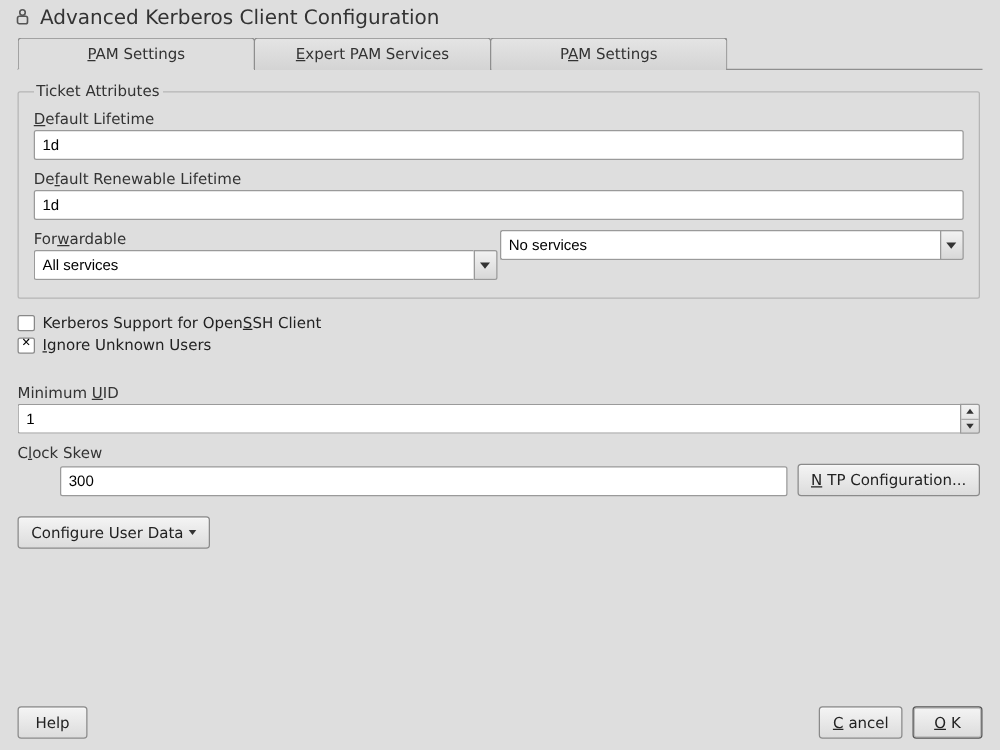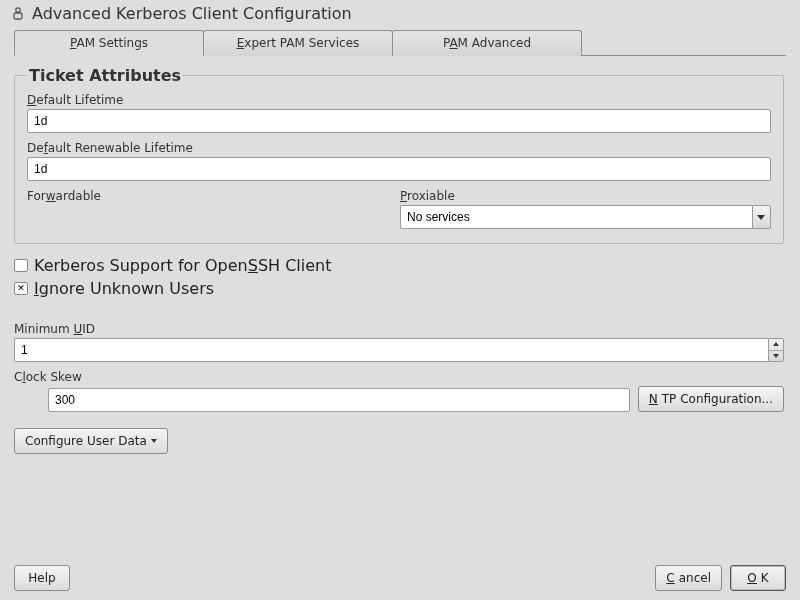--- a/index.html
+++ b/index.html
@@ -58,24 +58,23 @@
     margin: 0 14px;
     padding: 8px 0 0 0;
   }
   fieldset.group {
     border: 1px solid #b5b5b5;
     border-radius: 2px;
     margin: 2px 0 12px 0;
     padding: 8px 12px 14px 12px;
   }
   fieldset.group legend {
-    font-size: 16px;
+    font-size: 12px;
     color: #333;
     padding: 0 2px;
-    font-weight: bold;
   }
   .label { font-size: 12px; color: #333; margin-bottom: 2px; }
   .label .mn { text-decoration: underline; }
   .input {
     width: 100%;
     height: 24px;
     border: 1px solid #9a9a9a;
     background: #fff;
     font-size: 12px;
     padding: 2px 6px;
@@ -111,21 +110,21 @@
   }
   .tri-down-sm {
     width: 0; height: 0;
     border-left: 3px solid transparent;
     border-right: 3px solid transparent;
     border-top: 4px solid #333;
   }
   .checkbox-row {
     display: flex; align-items: center; gap: 6px;
     margin: 4px 0;
-    font-size: 16px;
+    font-size: 12px;
   }
   .checkbox {
     width: 14px; height: 13px;
     border: 1px solid #888;
     background: #fff;
     border-radius: 2px;
     display: inline-flex; align-items: center; justify-content: center;
     font-size: 10px; line-height: 10px;
   }
   .checkbox.checked-x::after {
@@ -198,21 +197,21 @@
   </div>
 
   <div class="tabs">
     <div class="tab active">
       <span><span class="mn">P</span><span>AM Settings</span></span>
     </div>
     <div class="tab">
       <span><span class="mn">E</span><span>xpert PAM Services</span></span>
     </div>
     <div class="tab">
-      <span>P<span class="mn">A</span><span>M Advanced</span></span>
+      <span>P<span class="mn">A</span><span>M Settings</span></span>
     </div>
   </div>
 
   <div class="content">
 
     <fieldset class="group">
       <legend>Ticket Attributes</legend>
 
       <div class="row">
         <div class="label"><span class="mn">D</span>efault Lifetime</div>
@@ -220,23 +219,28 @@
       </div>
 
       <div class="row">
         <div class="label">De<span class="mn">f</span>ault Renewable Lifetime</div>
         <input class="input" type="text" value="1d" style="">
       </div>
 
       <div class="two-col">
         <div>
           <div class="label">For<span class="mn">w</span>ardable</div>
+          <div class="combo">
+            <input class="input" type="text" readonly="" value="All services" style="">
+            <div class="combo-btn">
+                <div class="tri-down"></div>
+              </div>
+          </div>
         </div>
         <div>
-          <div class="label"><span class="mn">P</span>roxiable</div>
           <div class="combo">
             <input class="input" type="text" readonly="" value="No services" style="">
             <div class="combo-btn">
                 <div class="tri-down"></div>
               </div>
           </div>
         </div>
       </div>
     </fieldset>
 

